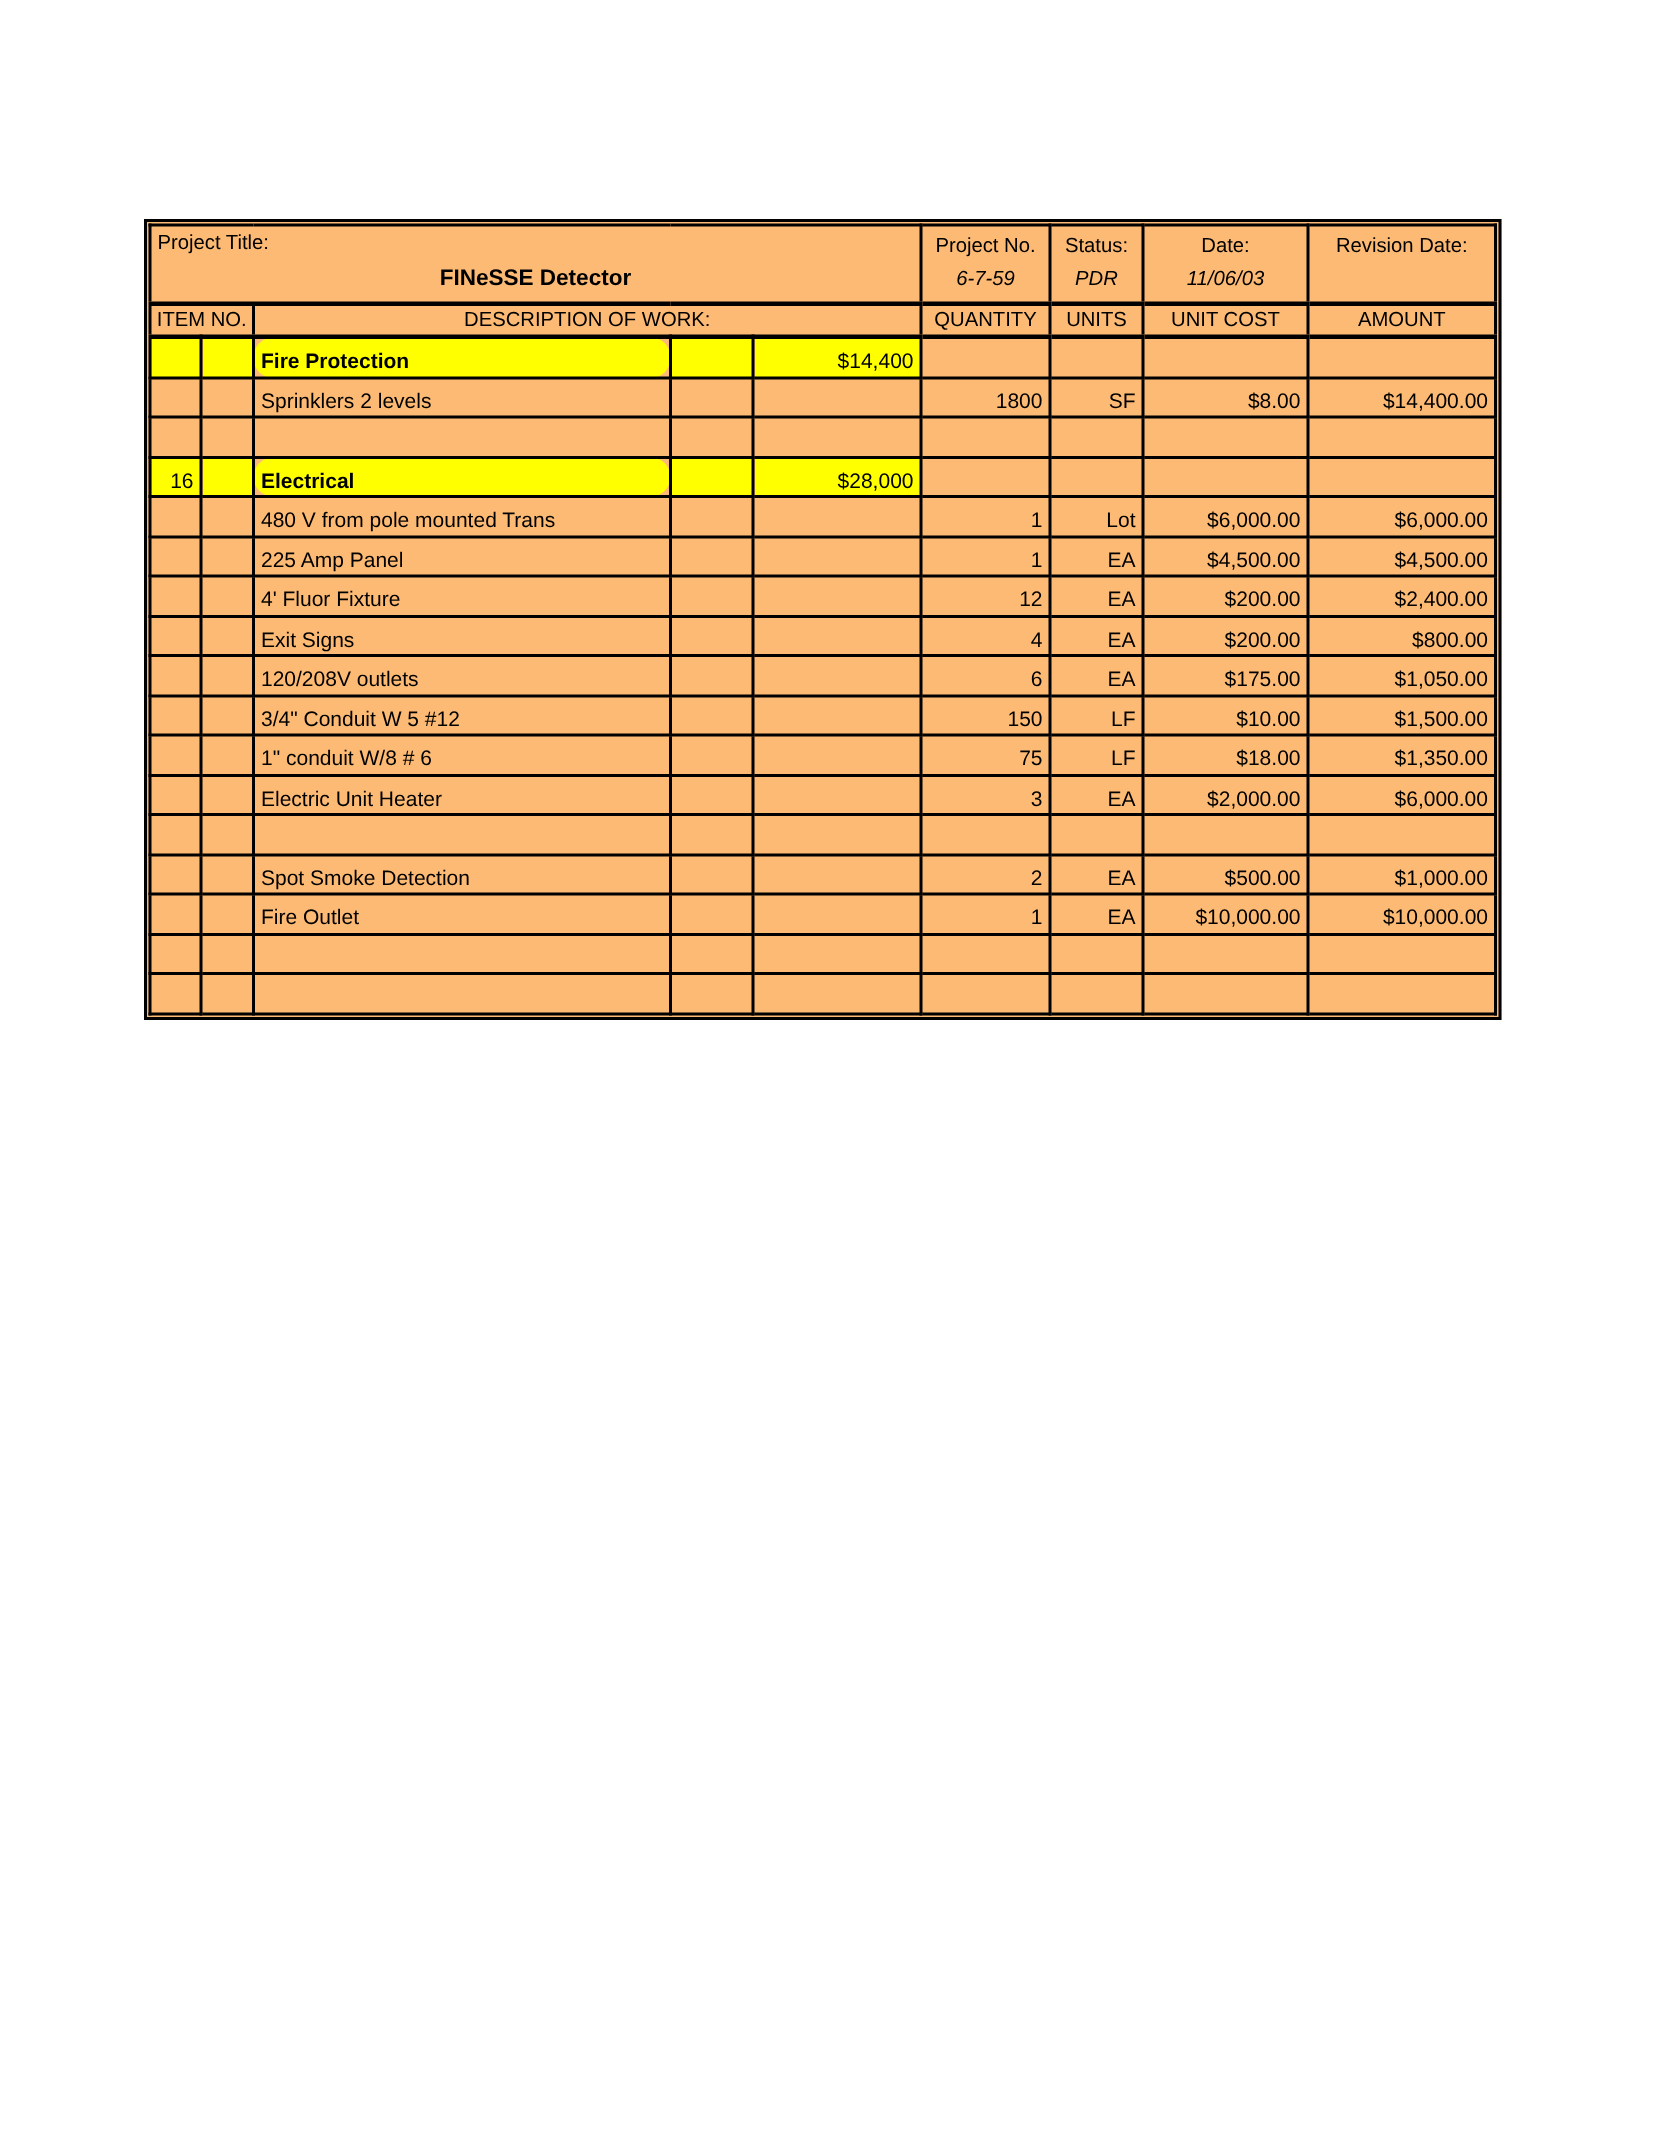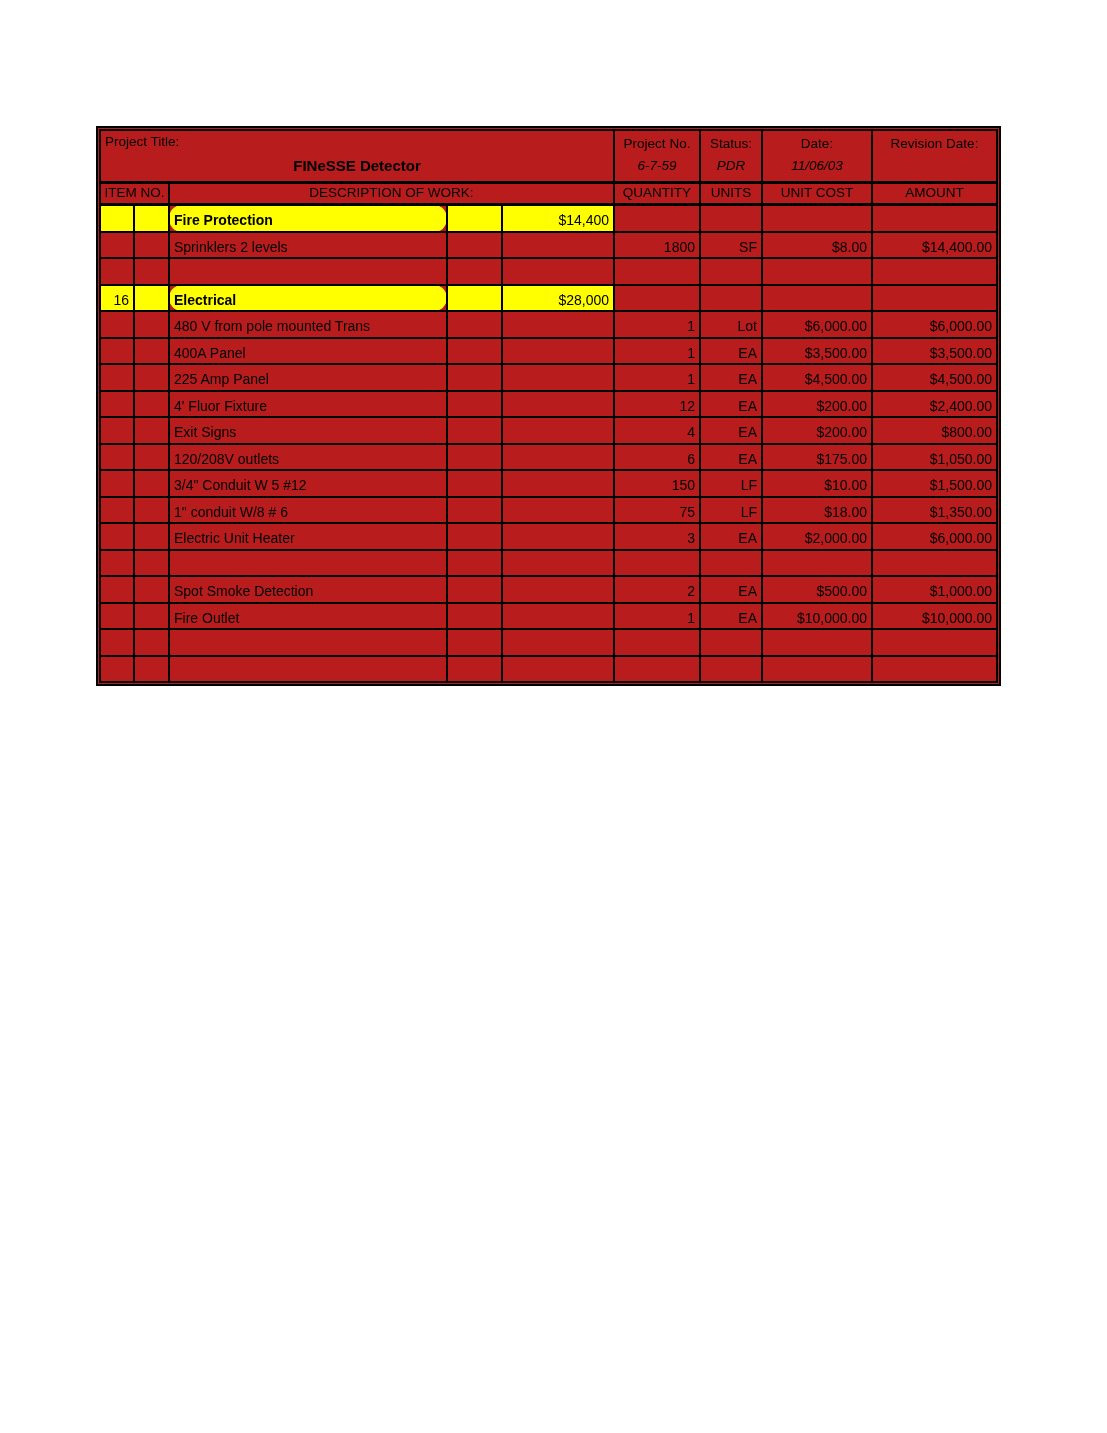--- a/index.html
+++ b/index.html
@@ -16,21 +16,22 @@
   }
   .sheet {
     position: absolute;
     left: 96px;
     top: 126px;
   }
   
   .frame {
     border: 2.5px solid #000;
     padding: 1px;
-    background: #b91c1c;
+    background: #fdba74;
+    margin-top: 20px;
   }
   table.estimate {
     border-collapse: collapse;
     table-layout: fixed;
   }
   table.estimate td {
     border: 2px solid #000;
     font-size: 14px;
     line-height: 1.1;
     height: 22.5px;
@@ -174,31 +175,20 @@
             <td class="num"></td>
             <td class="num"></td>
             <td class="num">1</td>
             <td class="num">Lot</td>
             <td class="num">$6,000.00</td>
             <td class="num amt">$6,000.00</td>
           </tr>
           <tr>
             <td class="num"></td>
             <td class="num"></td>
-            <td class="desc">400A Panel</td>
-            <td class="num"></td>
-            <td class="num"></td>
-            <td class="num">1</td>
-            <td class="num">EA</td>
-            <td class="num">$3,500.00</td>
-            <td class="num amt">$3,500.00</td>
-          </tr>
-          <tr>
-            <td class="num"></td>
-            <td class="num"></td>
             <td class="desc">225 Amp Panel</td>
             <td class="num"></td>
             <td class="num"></td>
             <td class="num">1</td>
             <td class="num">EA</td>
             <td class="num">$4,500.00</td>
             <td class="num amt">$4,500.00</td>
           </tr>
           <tr>
             <td class="num"></td>

